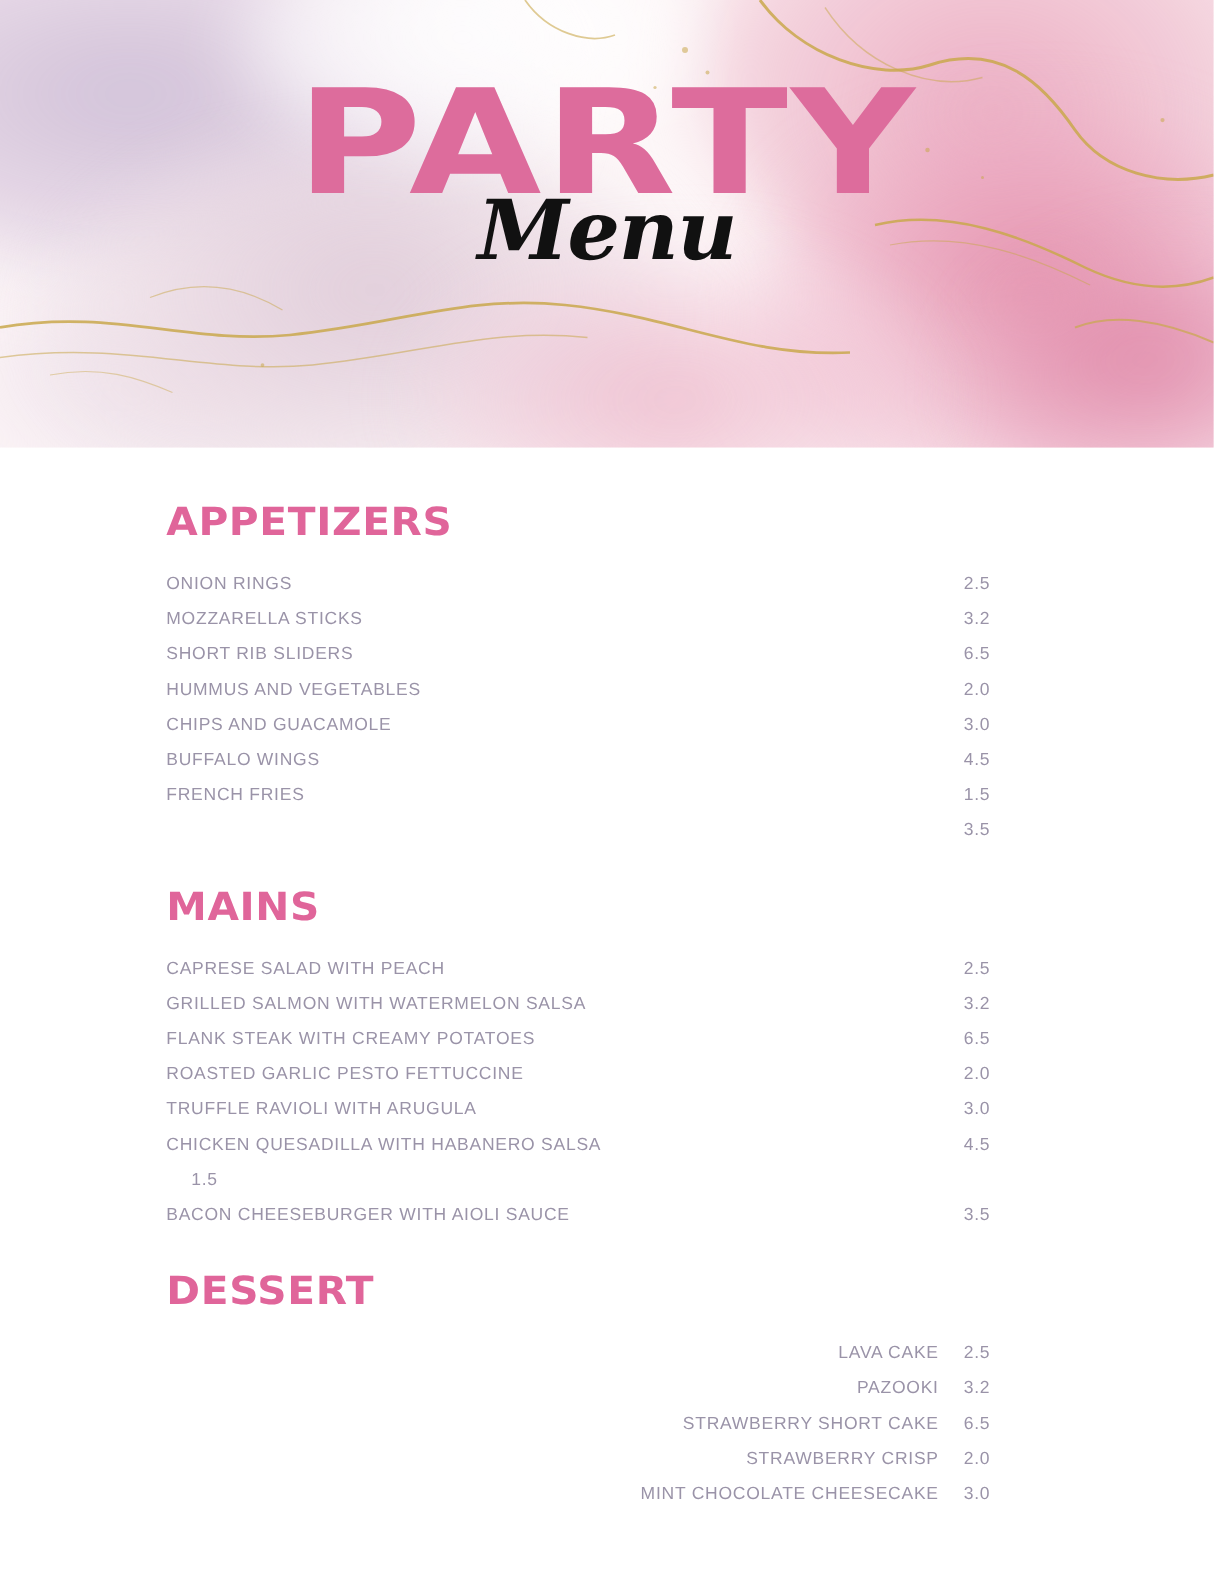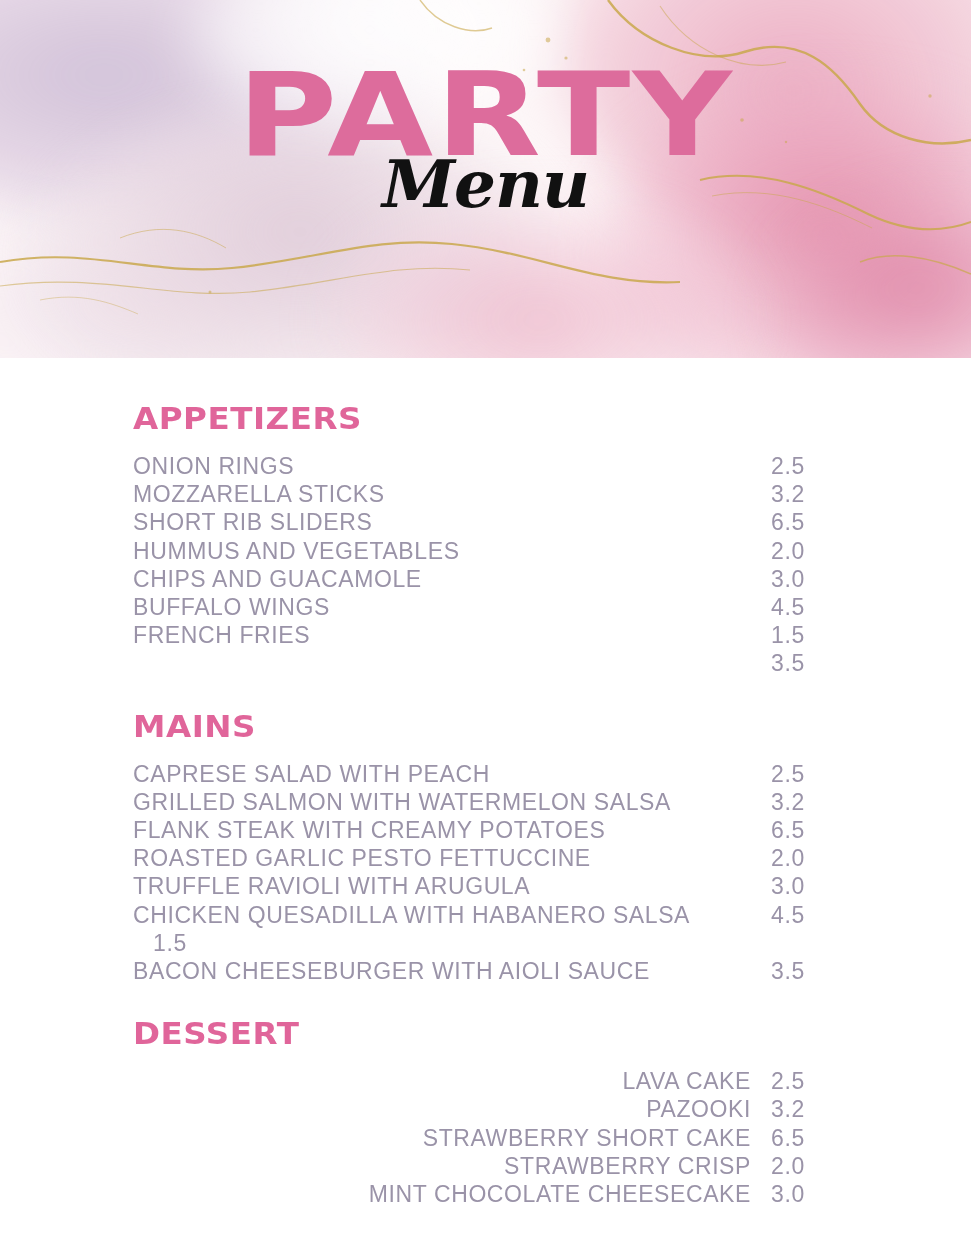--- a/index.html
+++ b/index.html
@@ -121,21 +121,21 @@
     transform-origin: left center;
     margin: 0 0 16px 0;
   }
   .section + .section .section-title {
     margin-top: 30px;
   }
   .row {
     display: flex;
     align-items: baseline;
     justify-content: space-between;
-    font-size: 23px;
+    font-size: 14px;
     letter-spacing: 0.6px;
     color: #9a93a8;
     text-transform: uppercase;
     line-height: 28px;
     font-family: "Liberation Sans", sans-serif;
   }
   .row .name {
     white-space: nowrap;
   }
   .row .price {

